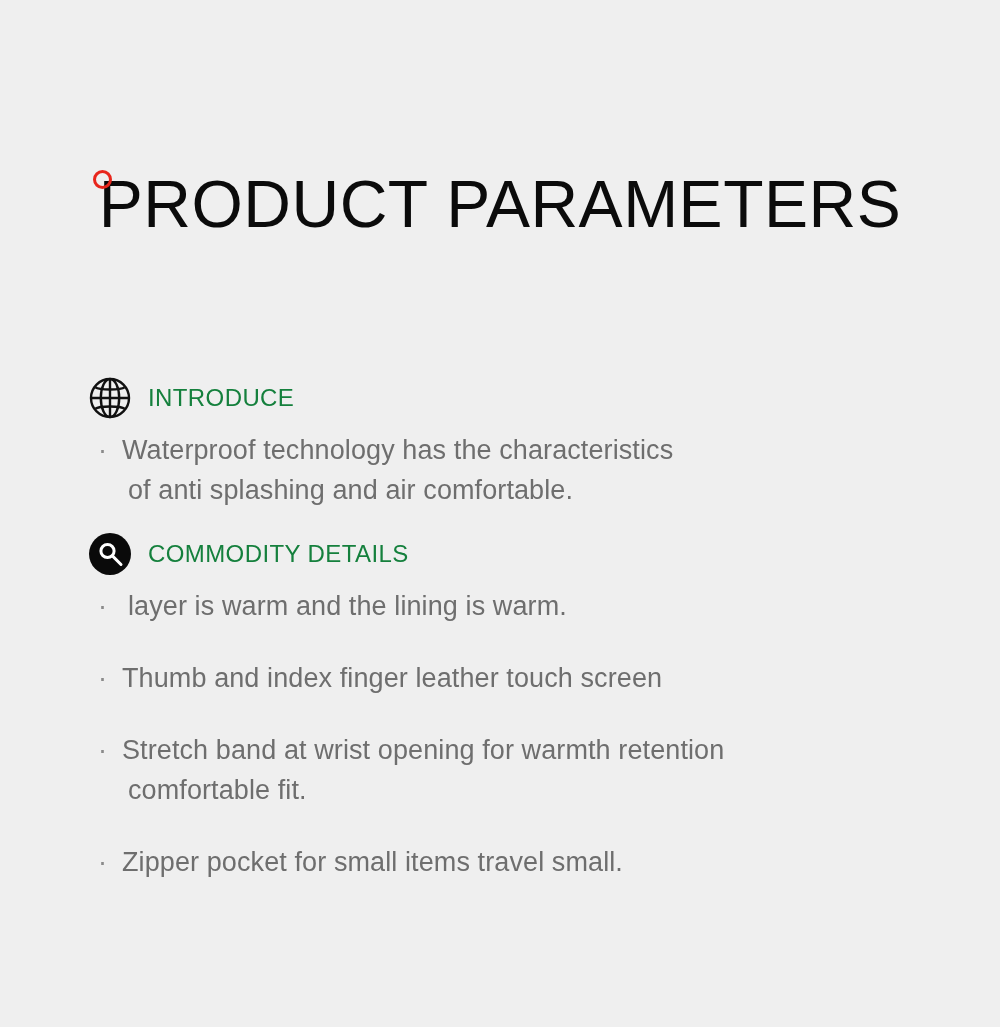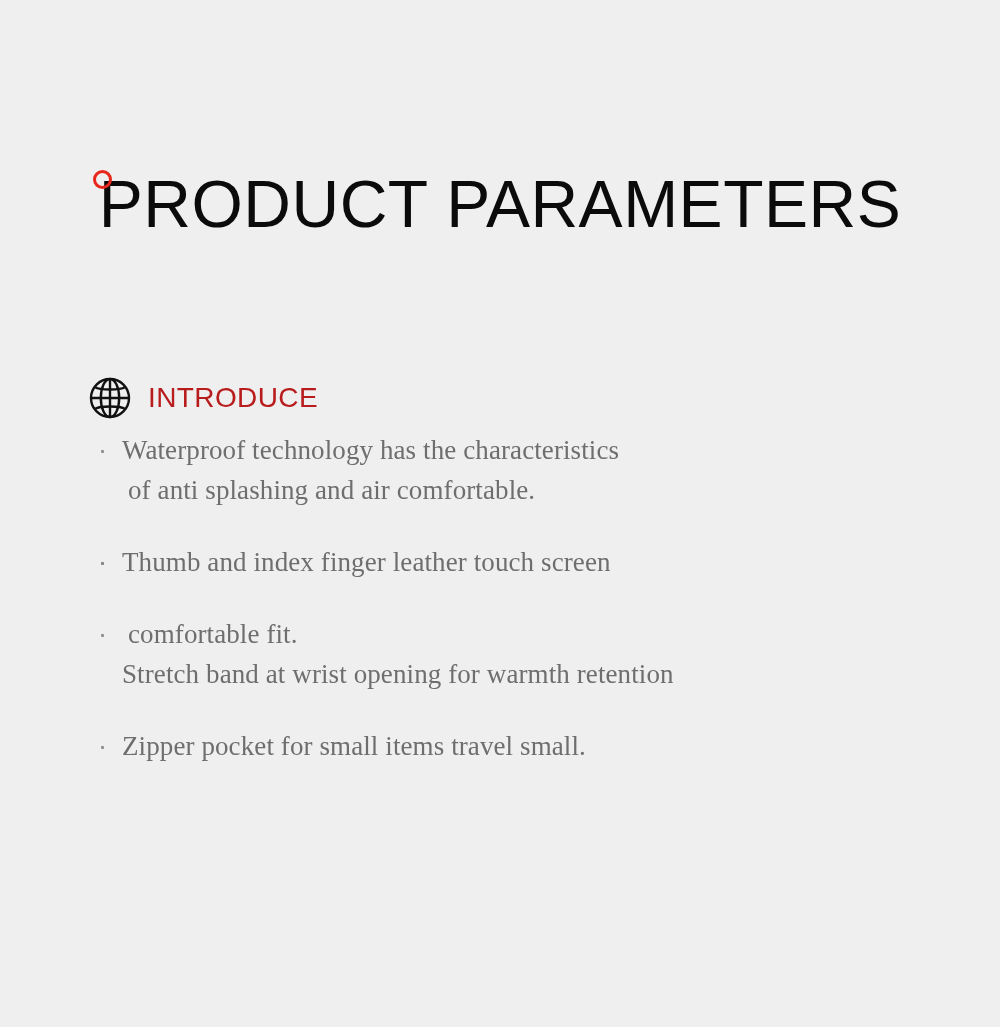--- a/index.html
+++ b/index.html
@@ -67,24 +67,24 @@
     margin-top: 22px;
   }
 
   .section-head {
     display: flex;
     align-items: center;
     gap: 16px;
     margin: 0 0 10px 0;
   }
   .section-head-title {
-    font-size: 28px;
+    font-size: 24px;
     line-height: 34px;
     font-weight: 400;
-    color: #b91c1c;
+    color: #15803d;
     letter-spacing: 0.4px;
     margin: 0;
   }
 
   .icon-globe, .icon-search {
     flex: 0 0 auto;
     width: 44px;
     height: 44px;
     display: block;
   }
@@ -110,21 +110,20 @@
     position: absolute;
     left: 10px;
     top: 0;
     line-height: 40px;
     font-size: 27px;
     color: #8a8a8a;
   }
   .bullet-line {
     display: block;
     white-space: pre;
-    font-family: Liberation Serif, serif;
   }
   .bullet-line.indent {
     padding-left: 6px;
   }
 </style>
 </head>
 <body>
 
 <div class="page">
 
@@ -155,33 +154,44 @@
       <ul class="bullets tight">
         <li class="bullet">
           <span class="bullet-dot">·</span>
           <span class="bullet-line">Waterproof technology has the characteristics</span>
           <span class="bullet-line indent">of anti splashing and air comfortable.</span>
         </li>
       </ul>
     </section>
 
     <section class="section">
+      <div class="section-head">
+        <svg class="icon-search" viewBox="0 0 44 44">
+          <circle cx="22" cy="22" r="21" fill="#0a0a0a"></circle>
+          <g fill="none" stroke="#ffffff" stroke-width="3" stroke-linecap="round">
+            <circle cx="19.5" cy="19" r="6.6"></circle>
+            <line x1="24.4" y1="23.9" x2="33" y2="32.5"></line>
+          </g>
+        </svg>
+        <h2 class="section-head-title">COMMODITY DETAILS</h2>
+      </div>
 
       <ul class="bullets">
         <li class="bullet">
           <span class="bullet-dot">·</span>
+          <span class="bullet-line indent">layer is warm and the lining is warm.</span>
         </li>
         <li class="bullet">
           <span class="bullet-dot">·</span>
           <span class="bullet-line">Thumb and index finger leather touch screen</span>
         </li>
         <li class="bullet">
           <span class="bullet-dot">·</span>
+          <span class="bullet-line">Stretch band at wrist opening for warmth retention</span>
           <span class="bullet-line indent">comfortable fit.</span>
-          <span class="bullet-line">Stretch band at wrist opening for warmth retention</span>
         </li>
         <li class="bullet">
           <span class="bullet-dot">·</span>
           <span class="bullet-line">Zipper pocket for small items travel small.</span>
         </li>
       </ul>
     </section>
 
   </div>
 </div>

